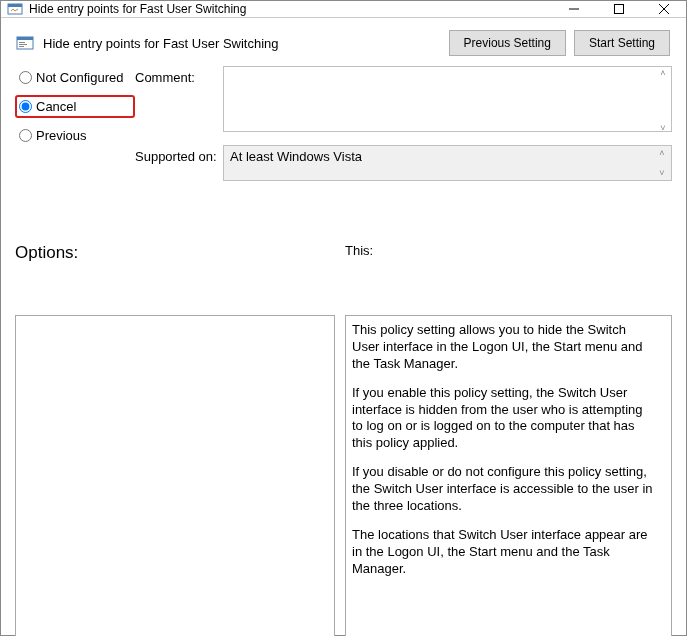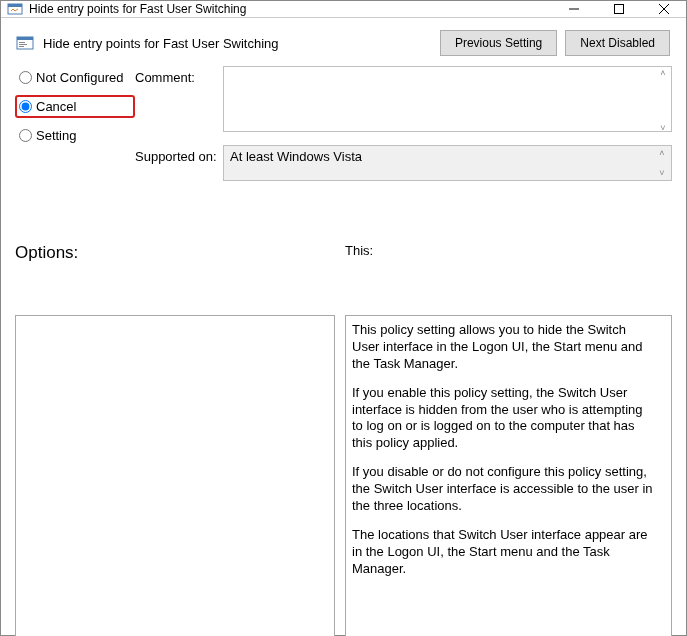--- a/index.html
+++ b/index.html
@@ -281,39 +281,39 @@
         <rect x="2" y="4" width="16" height="12" fill="#fff" stroke="#4a7fb5" stroke-width="1"></rect>
         <rect x="2" y="4" width="16" height="3" fill="#4a7fb5"></rect>
         <rect x="4" y="9" width="6" height="1" fill="#888"></rect>
         <rect x="4" y="11" width="8" height="1" fill="#888"></rect>
         <rect x="4" y="13" width="5" height="1" fill="#888"></rect>
       </svg>
     </span>
     <span class="setting-title">Hide entry points for Fast User Switching</span>
     <div class="nav-buttons">
       <button class="btn">Previous Setting</button>
-      <button class="btn">Next Disabled</button>
+      <button class="btn">Start Setting</button>
     </div>
   </div>
 
   <div class="content">
     <div class="config-row">
 
       <div class="radio-column">
         <label class="radio-row">
           <input type="radio" name="policystate" style="">
           <span>Not Configured</span>
         </label>
         <label class="radio-row highlight">
           <input type="radio" name="policystate" checked="" style="">
           <span>Cancel</span>
         </label>
         <label class="radio-row">
           <input type="radio" name="policystate" style="">
-          <span>Setting</span>
+          <span>Previous</span>
         </label>
       </div>
 
       <div class="form-column">
         <div class="form-line">
           <span class="form-label">Comment:</span>
           <div style="flex:1;position:relative;">
             <textarea class="comment-box" style="width: 100%;"></textarea>
             <div class="scroll-arrows-right">
               <span>˄</span>

